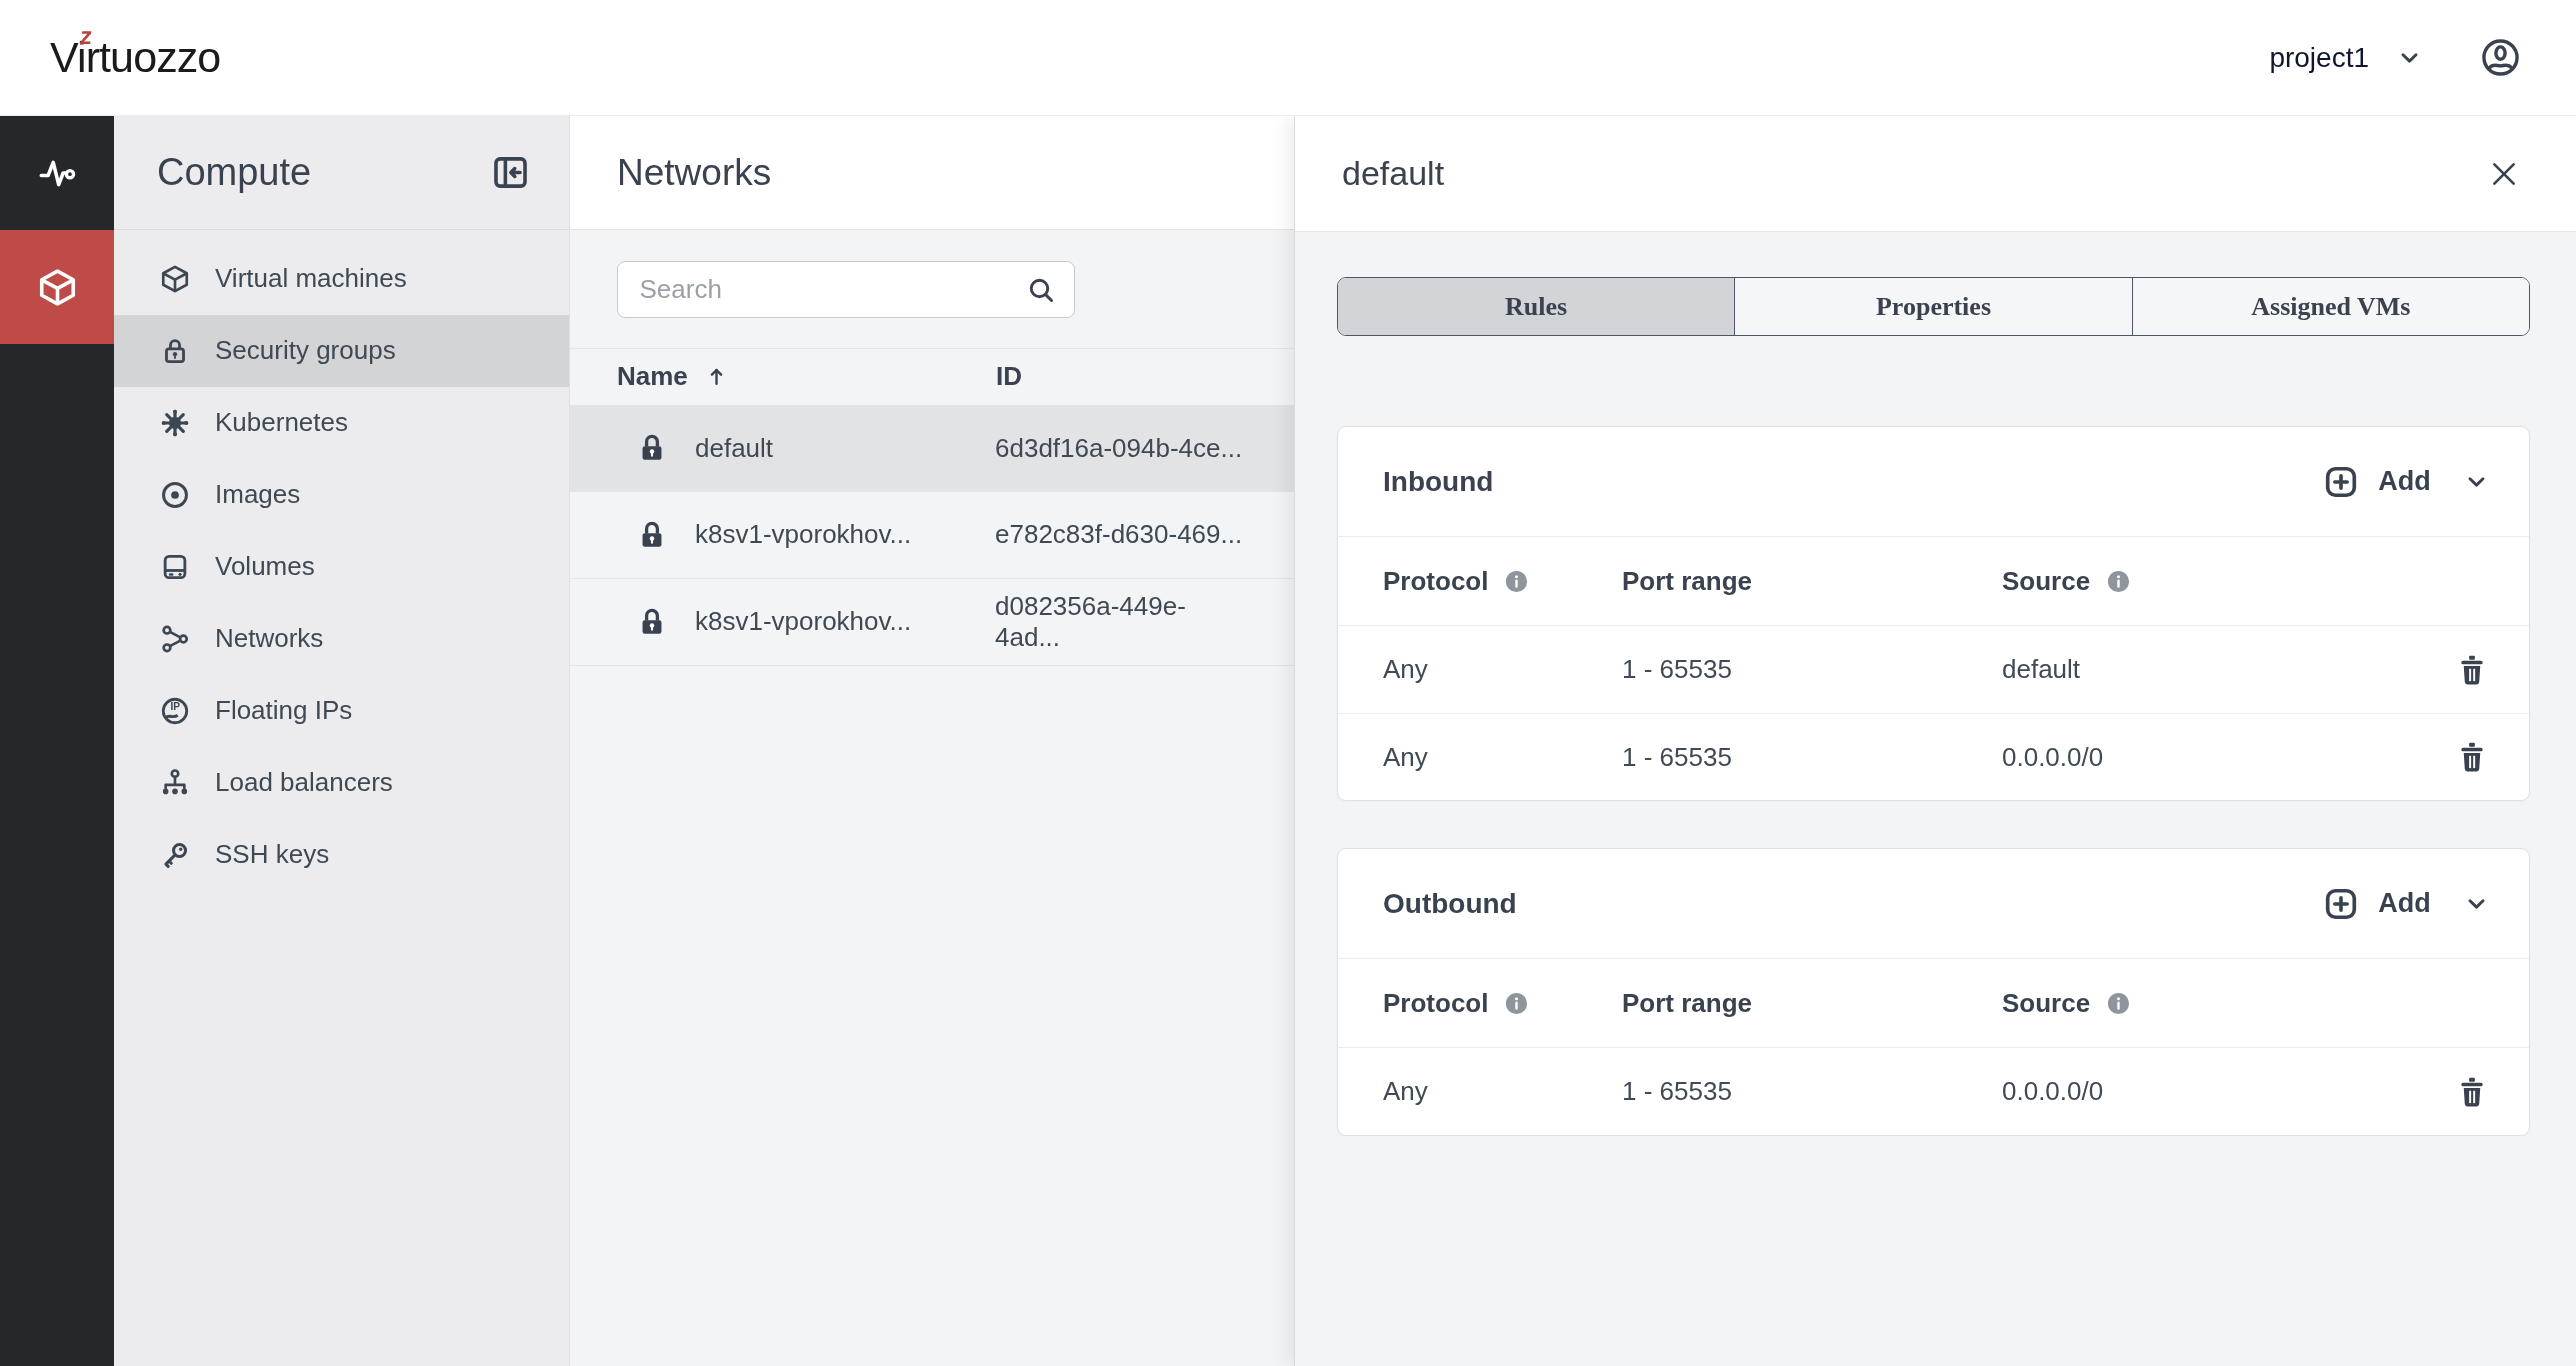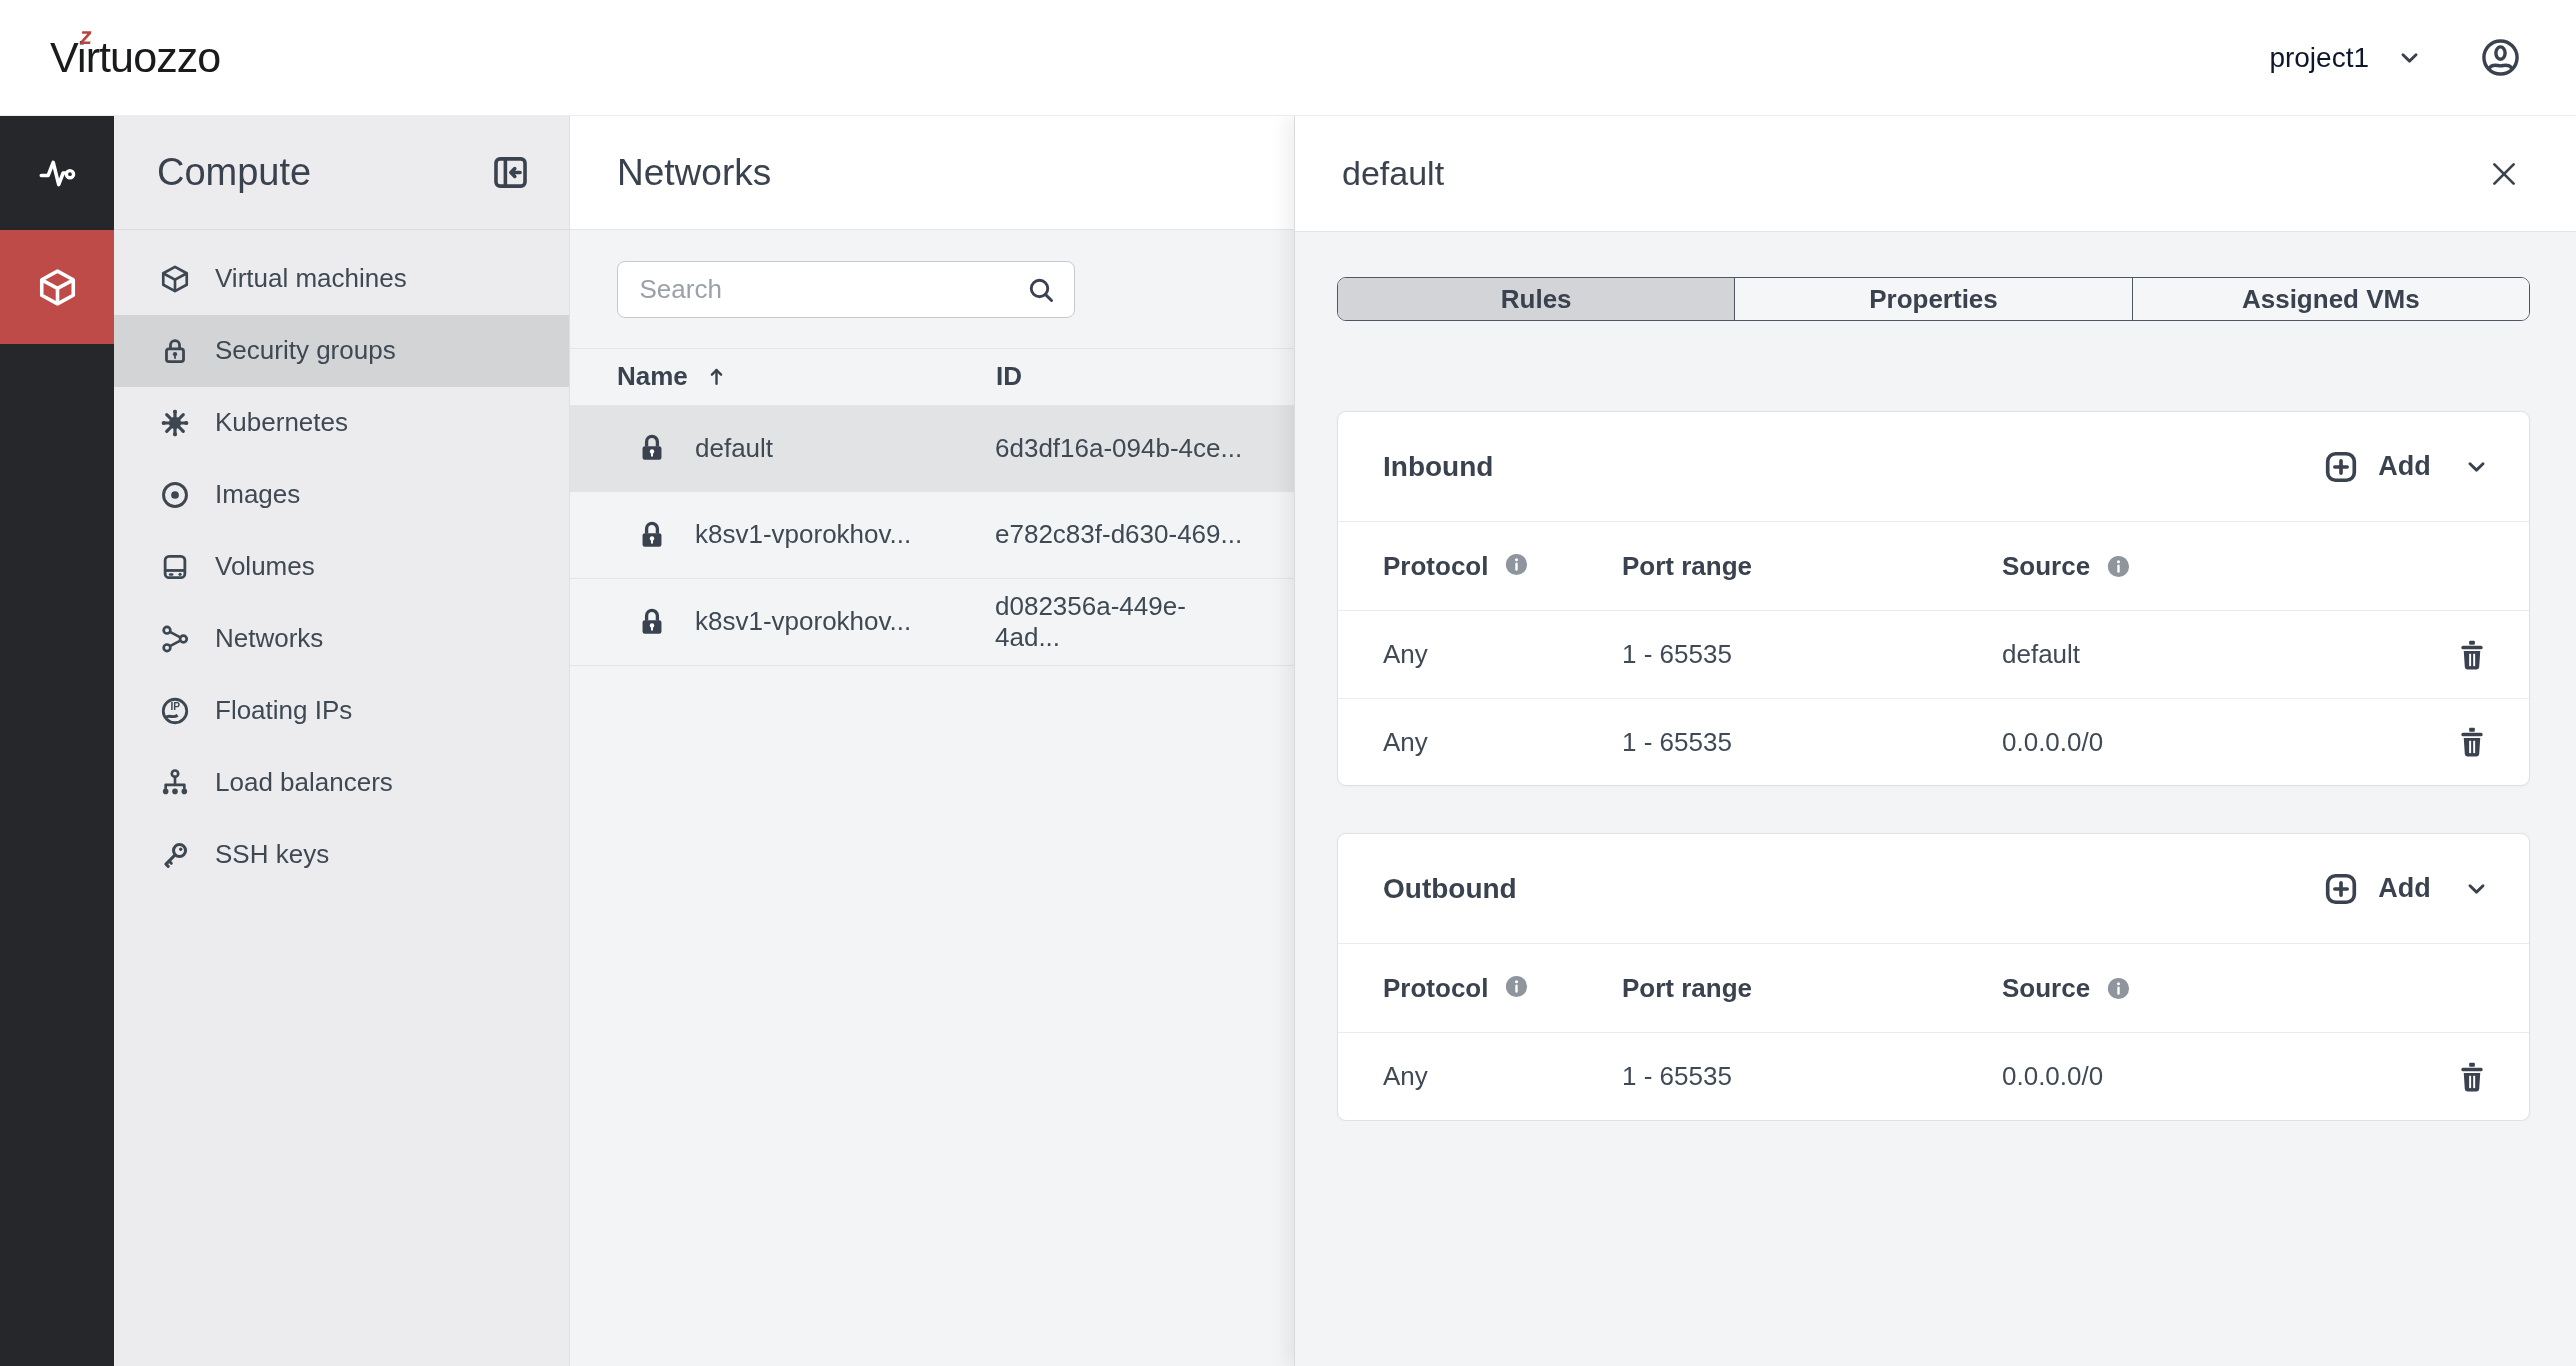--- a/index.html
+++ b/index.html
@@ -95,22 +95,22 @@
   }
   .drawer-header {
     height:116px; flex:0 0 116px; background:#ffffff; border-bottom:0.9px solid #e4e5e7;
     display:flex; align-items:center; padding:0 55px 0 47px;
   }
   .drawer-title { font-size:34px; font-weight:400; color:#39424e; }
   .close-btn { margin-left:auto; cursor:pointer; color:#3a434f; }
   .drawer-content { padding:45px 46px 0 42px; overflow:hidden; }
 
   .tabs {
-    display:flex; height:44px; border:1.8px solid #4d5662; border-radius:9px;
-    overflow:hidden; background:#f5f6f7;
+    display:flex; height:59px; border:1.8px solid #4d5662; border-radius:9px;
+    overflow:hidden; background:#f5f6f7;font-family:Liberation Serif, serif;
   }
   .tab {
     flex:1; display:flex; align-items:center; justify-content:center;
     font-size:26px; font-weight:600; color:#39424e; cursor:pointer; background:#f5f6f7;
   }
   .tab + .tab { border-left:1.8px solid #4d5662; }
   .tab.active { background:#d2d4d7; }
 
   .card {
     background:#ffffff; border:0.9px solid #dfe1e4; border-radius:9px;
@@ -129,21 +129,21 @@
   .rule-cols {
     height:89px; display:flex; align-items:center;
     padding:0 39px 0 45px; border-bottom:0.9px solid #eaebed;
     font-size:26px; font-weight:700; color:#39424e;
   }
   .rule-row {
     height:87px; display:flex; align-items:center;
     padding:0 39px 0 45px; font-size:26px; color:#3f4a56;
   }
   .rule-row + .rule-row { border-top:0.9px solid #eceef0; }
-  .col-protocol { width:239px; display:flex; gap:15px; }
+  .col-protocol { width:239px; display:flex; align-items:center; gap:15px; }
   .col-port { width:380px; }
   .col-source { flex:1; display:flex; align-items:center; gap:15px; }
   .col-action { width:39px; display:flex; justify-content:flex-end; }
   .trash-btn { cursor:pointer; color:#39424e; }
 </style>
 </head>
 <body>
 
 <svg width="0" height="0" style="position:absolute">
   <defs>

